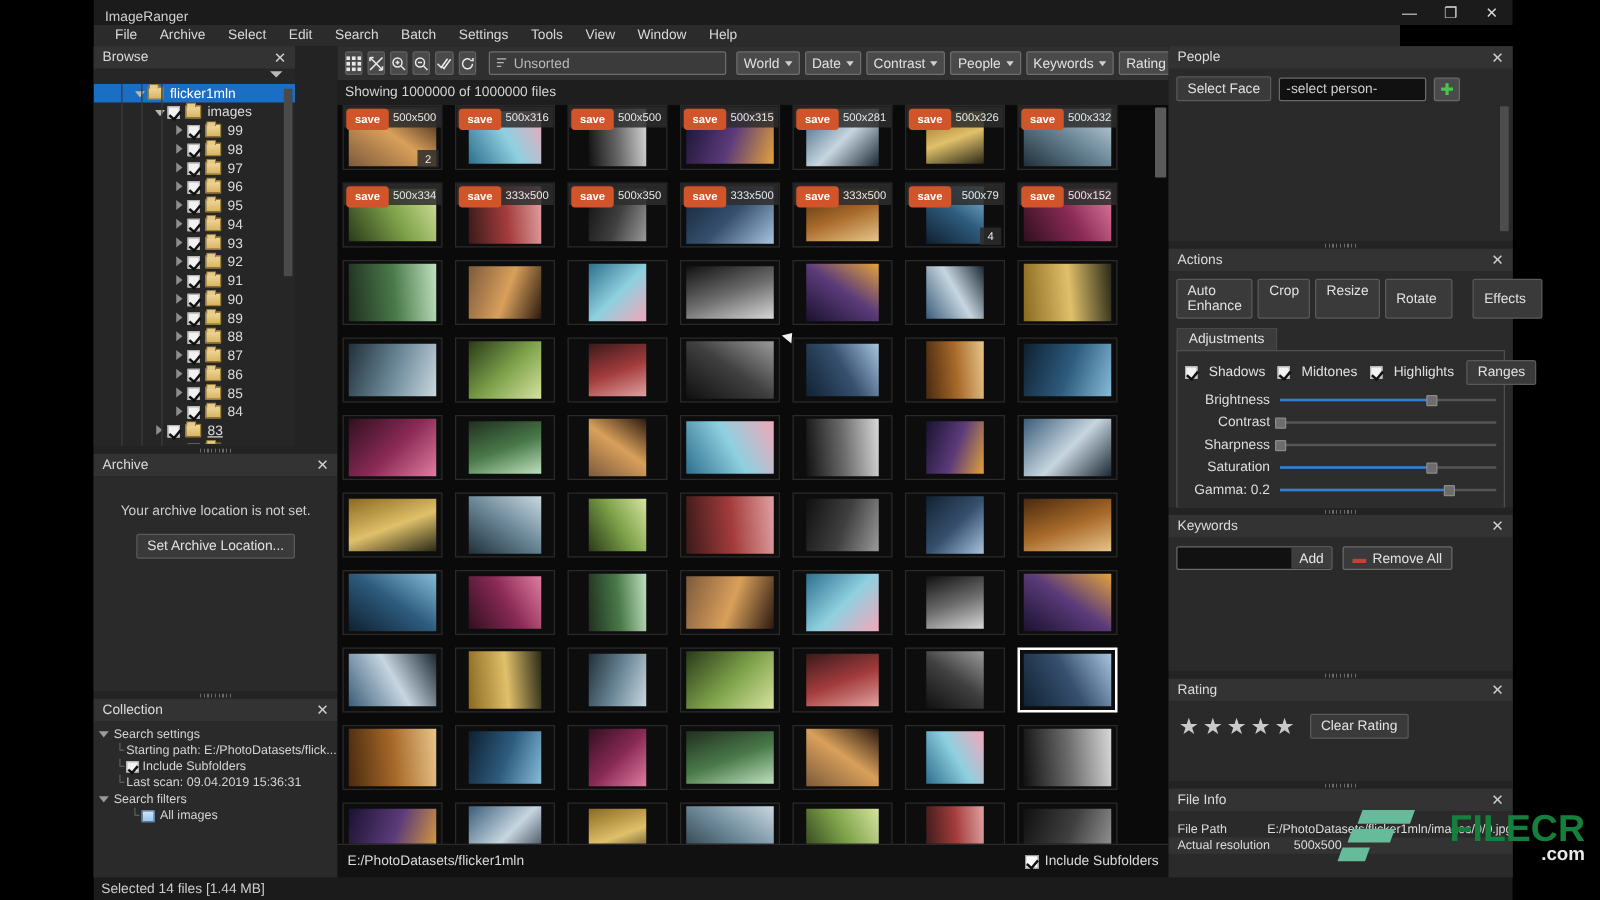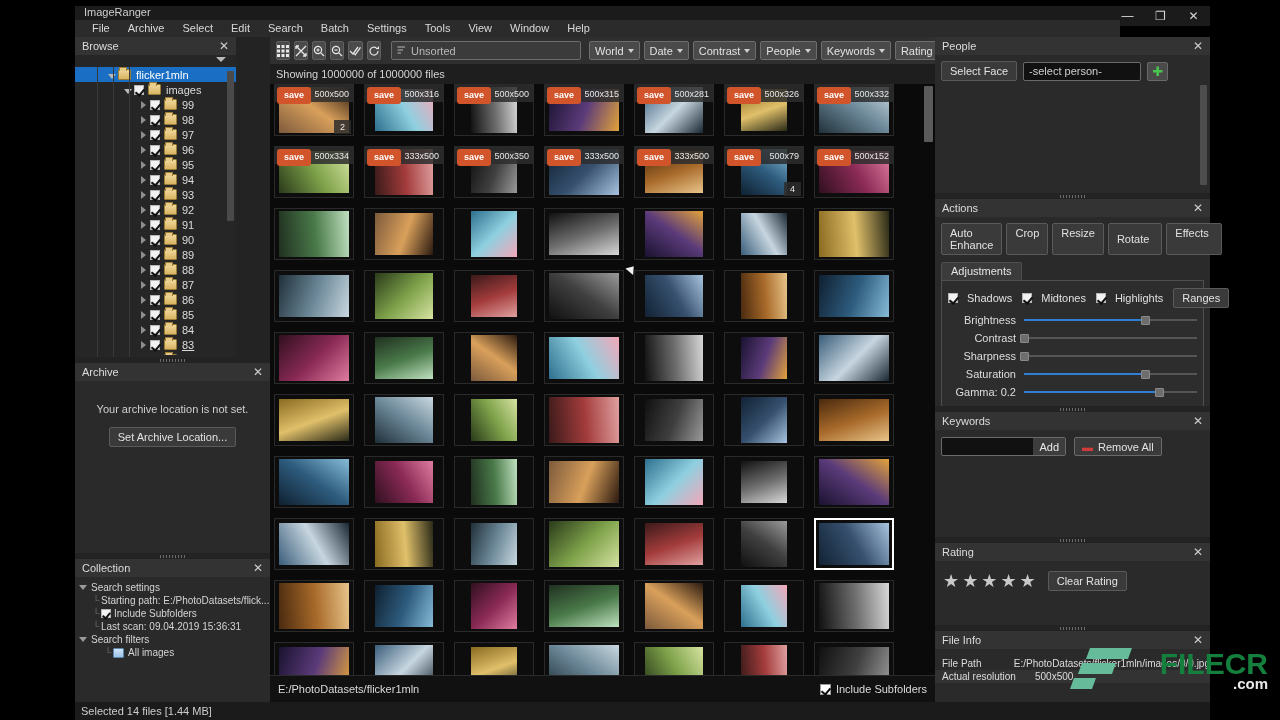--- a/index.html
+++ b/index.html
@@ -8,21 +8,21 @@
     background: #000; overflow: hidden;
     font-family: "Liberation Sans", sans-serif;
     font-size: 11px; color: #d6d6d6;
     -webkit-font-smoothing: antialiased;
   }
   #app { position: relative; width: 1280px; height: 720px; background: #000; }
 
   
   .titlebar {
     position: absolute; left: 75px; top: 0; width: 1135px; height: 20px;
-    background: #1b1b1b; display: flex; align-items: flex-start; margin-top: 6px;
+    background: #1b1b1b; display: flex; align-items: flex-end;
   }
   .titlebar .apptitle { padding-left: 9px; font-size: 11px; color: #cfcfcf; }
   .wincontrols {
     position: absolute; right: 0px; top: 0; width: 105px; height: 20px;
     display: flex; align-items: center; justify-content: flex-end;
   }
   .wincontrols .wb {
     width: 33px; height: 20px; display: flex; align-items: center; justify-content: center;
     color: #d8d8d8; font-size: 12px; line-height: 1;
   }
@@ -399,21 +399,21 @@
                 <span class="cb on"></span>
                 <span class="folder"></span>
                 <span>85</span>
               </div>
               <div class="tnode" style="padding-left: 62px;">
                 <span class="arw"><i></i></span>
                 <span class="cb on"></span>
                 <span class="folder"></span>
                 <span>84</span>
               </div>
-              <div class="tnode" style="padding-left: 62px; text-decoration: underline;">
+              <div class="tnode" style="padding-left: 46px; text-decoration: underline;">
                 <span class="arw"><i></i></span>
                 <span class="cb on"></span>
                 <span class="folder"></span>
                 <span>83</span>
               </div>
               <div class="tnode" style="padding-left: 62px;">
                 <span class="arw"></span>
                 <span class="cb on"></span>
                 <span class="folder"></span>
                 <span>82</span>
@@ -872,21 +872,21 @@
         </div>
         <div class="panel-body">
           <div class="abtns" id="abtns">
               <span class="btn">Auto Enhance</span>
               <span class="btn">Crop</span>
               <span class="btn">Resize</span>
               <span class="btn" style="display: inline-flex; align-items: center; gap: 4px;">
                 <span>Rotate</span>
                 <span class="dn"></span>
               </span>
-              <span class="btn" style="display: inline-flex; align-items: flex-start; gap: 4px;">
+              <span class="btn" style="display: inline-flex; align-items: center; gap: 4px; margin-left: 12px;">
                 <span>Effects</span>
                 <span class="dn"></span>
               </span>
             </div>
           <div class="tabs">
             <span class="tab">Adjustments</span>
           </div>
           <div class="adjbox">
             <div class="chkrow">
               <span class="cb on"></span>

